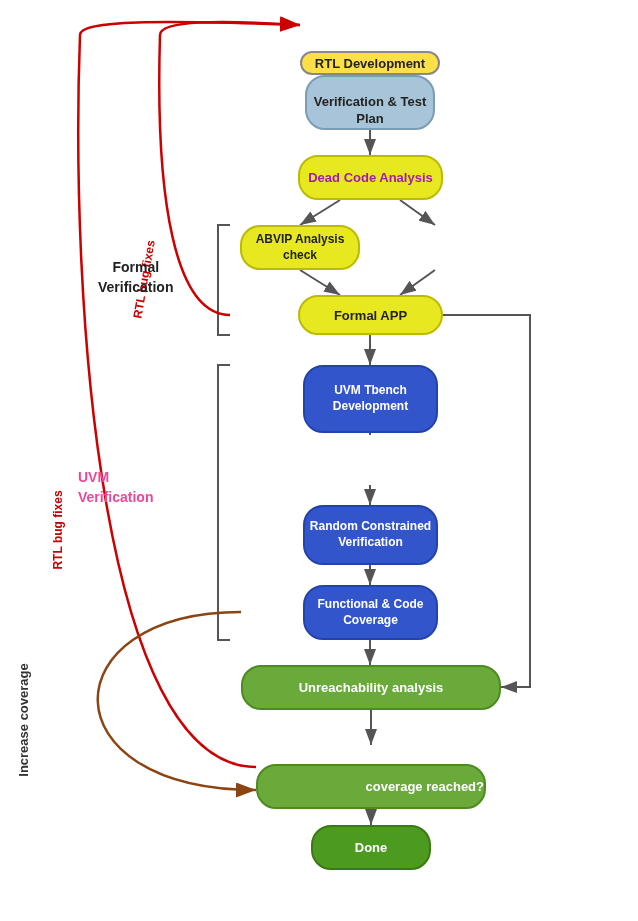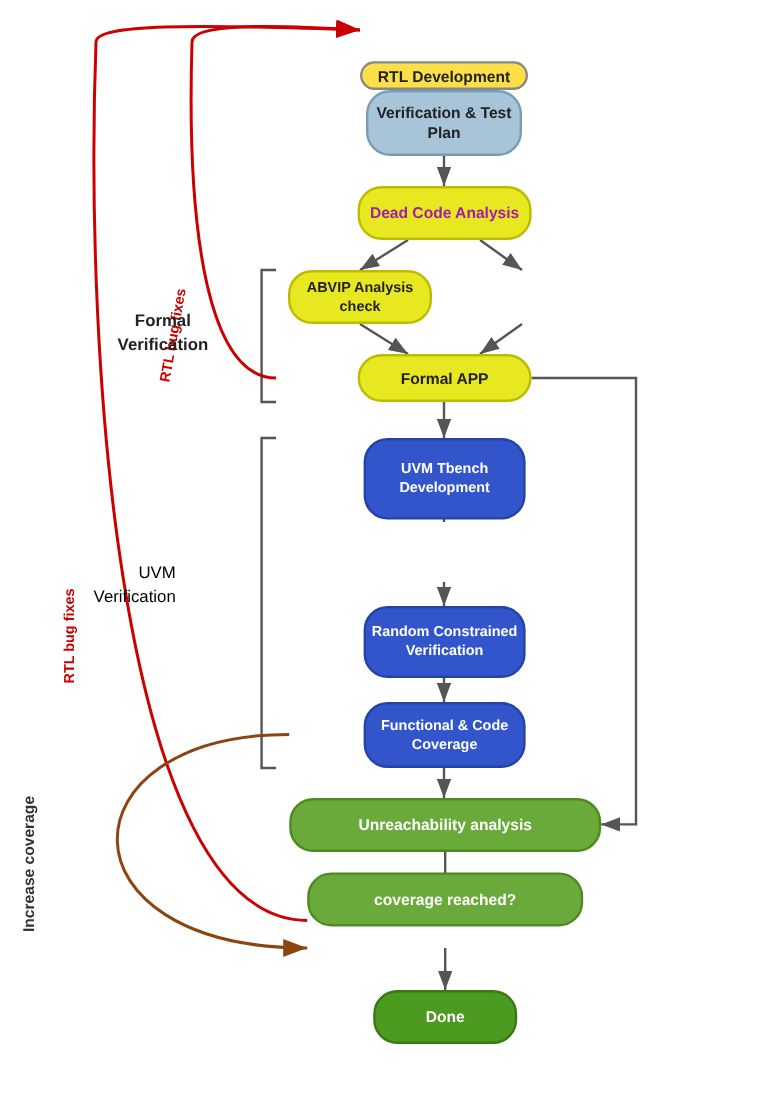--- a/index.html
+++ b/index.html
@@ -43,20 +43,21 @@
     }
 
     .node-verif-test {
       background: #a8c4d8;
       color: #222;
       width: 130px;
       height: 55px;
       left: 305px;
       top: 75px;
       border-color: #7a9db5;
+      align-items: flex-end;
     }
 
     .node-dead-code {
       background: #e8e820;
       color: #a21caf;
       width: 145px;
       height: 45px;
       left: 298px;
       top: 155px;
       border-color: #bbbb00;
@@ -141,22 +142,23 @@
       top: 665px;
       border-color: #4d8a20;
     }
 
     .node-coverage-reached {
       background: #6aaa3a;
       color: white;
       width: 230px;
       height: 45px;
       left: 256px;
-      top: 727px;
+      top: 764px;
       border-color: #4d8a20;
+      justify-content: flex-end;
     }
 
     .node-done {
       background: #4d9a20;
       color: white;
       width: 120px;
       height: 45px;
       left: 311px;
       top: 825px;
       border-color: #3a7a10;
@@ -279,17 +281,17 @@
   </div>
 
   <div class="node node-done">
     <span>Done</span>
   </div>
 
   <div style="position:absolute; left:82px; top:258px; font-size:14px; font-weight:bold; color:#222; text-align:center; line-height:1.4;padding-left:16px;">
     Formal<br>Verification
   </div>
 
-  <div style="position:absolute; left:78px; top:468px; font-size:14px; font-weight:normal; color:#000000; text-align:right; line-height:1.4;">
+  <div style="position:absolute; left:78px; top:468px; font-size:14px; font-weight:bold; color:#ec4899; text-align:left; line-height:1.4;">
     UVM<br>Verification
   </div>
 
 </div>
 
 </body></html>

